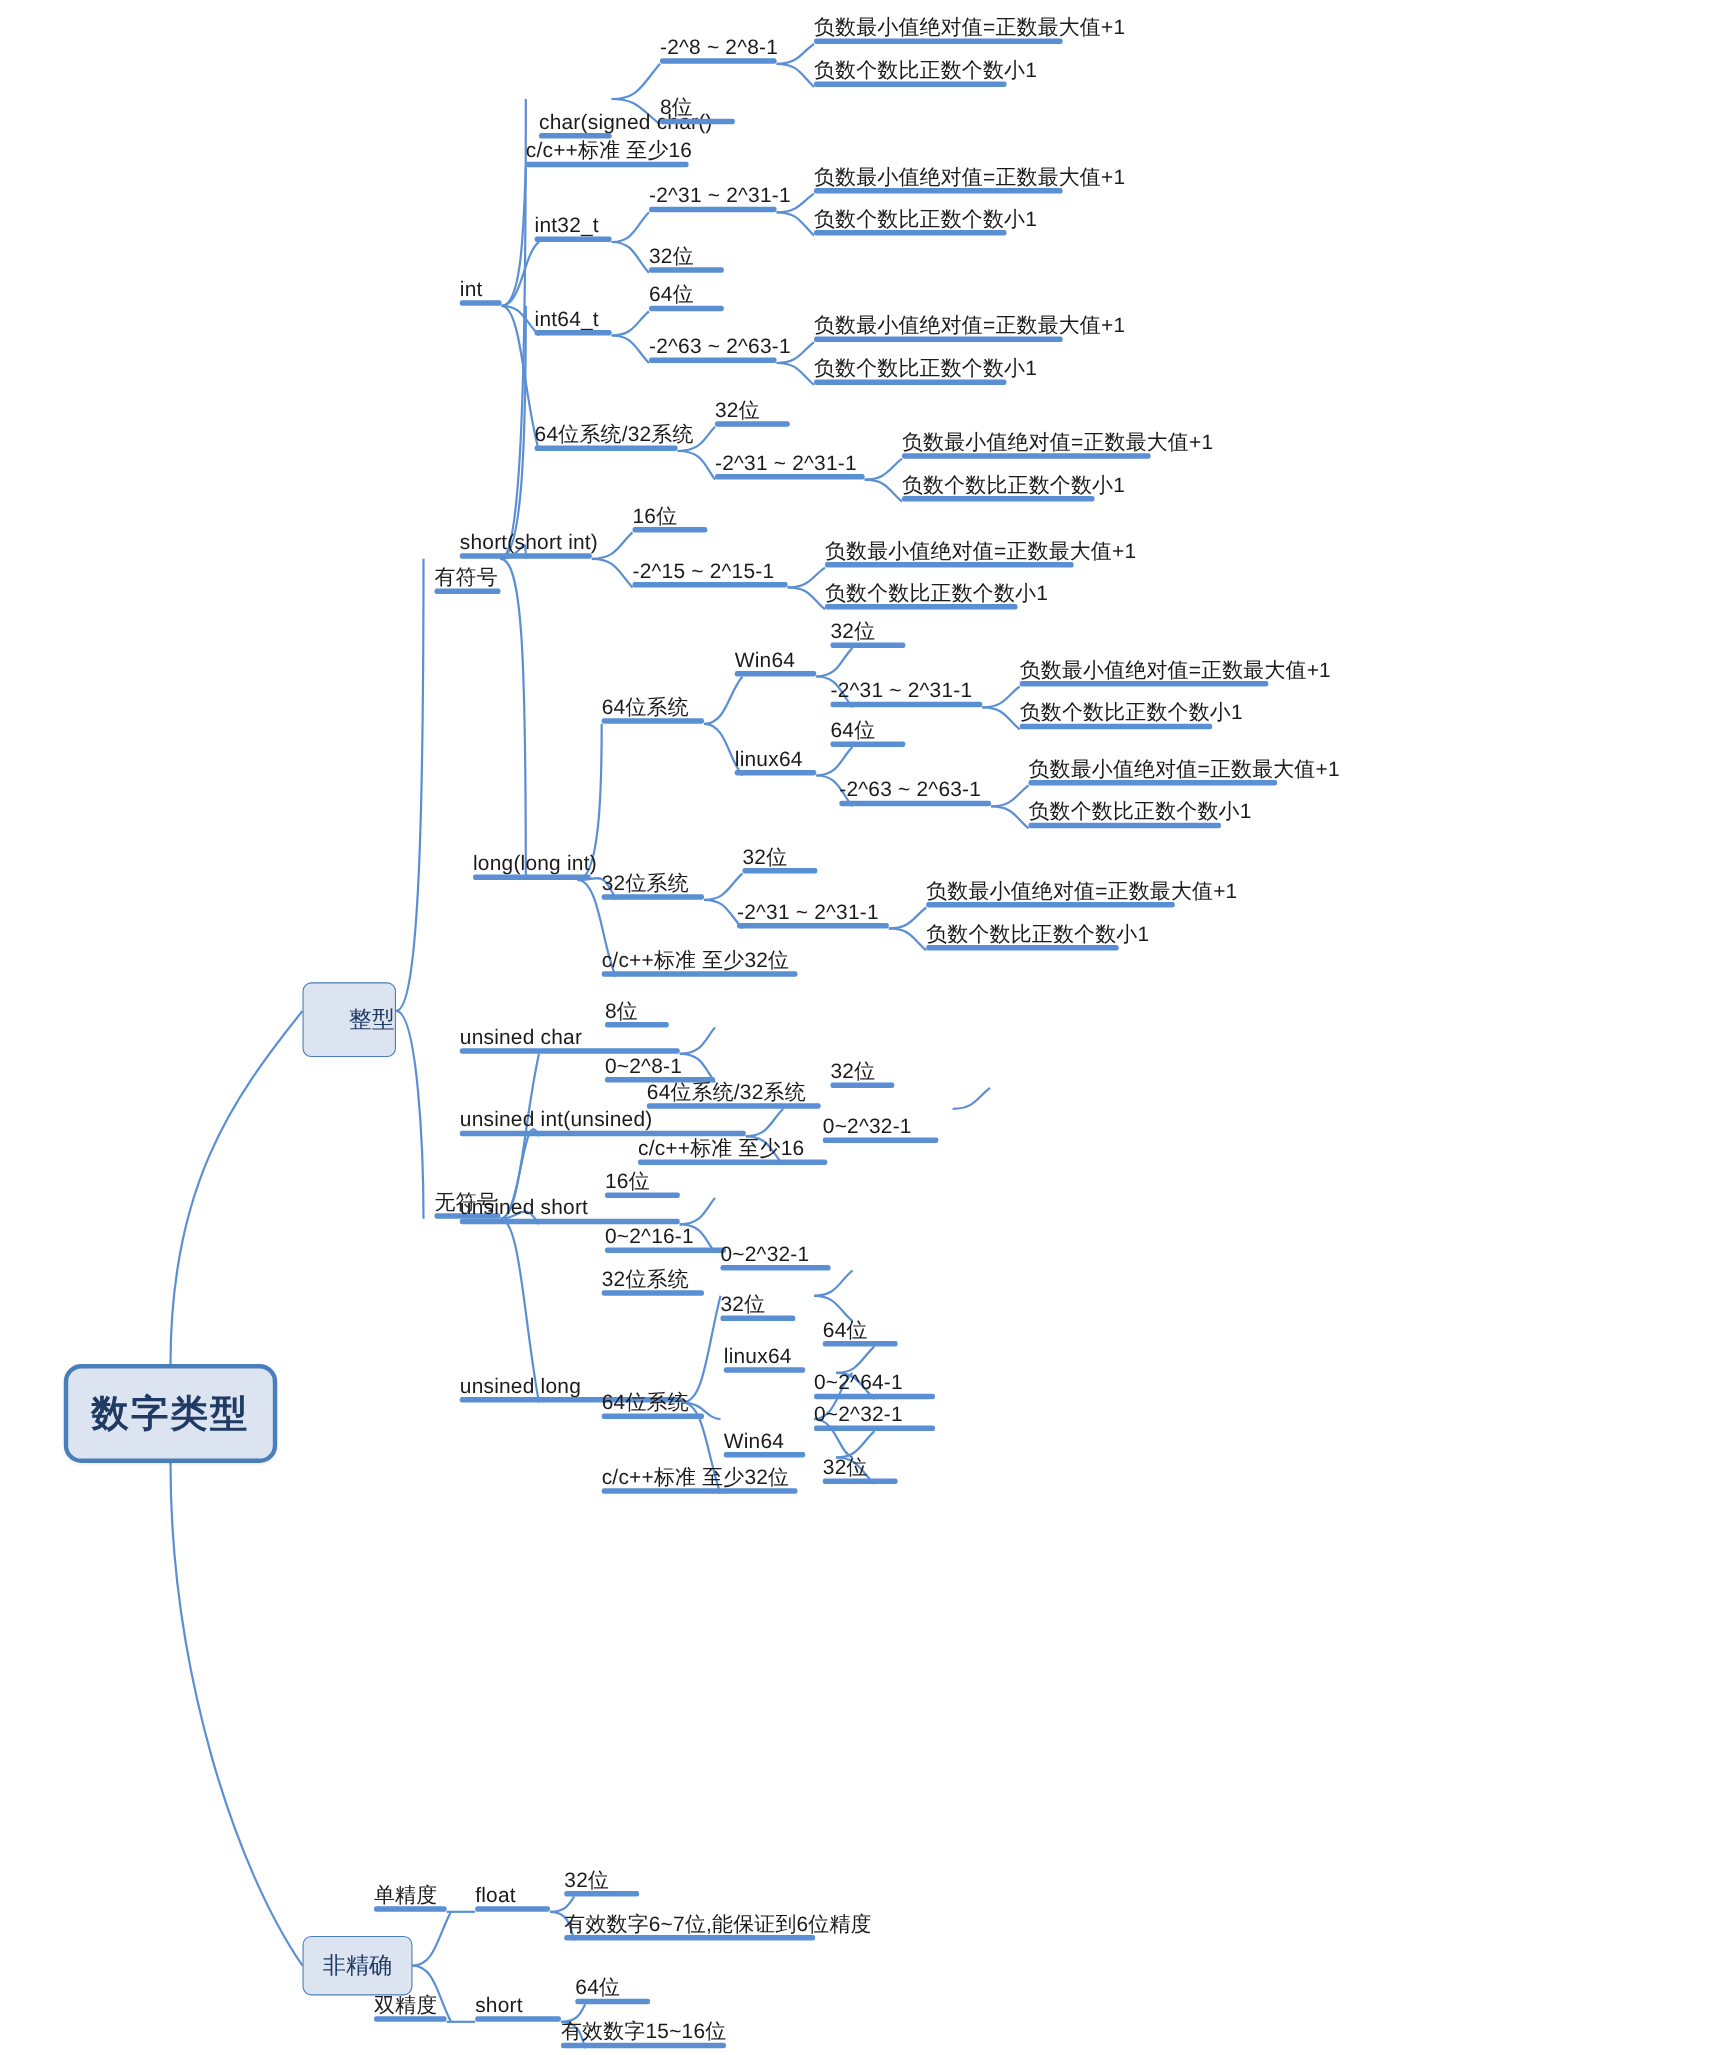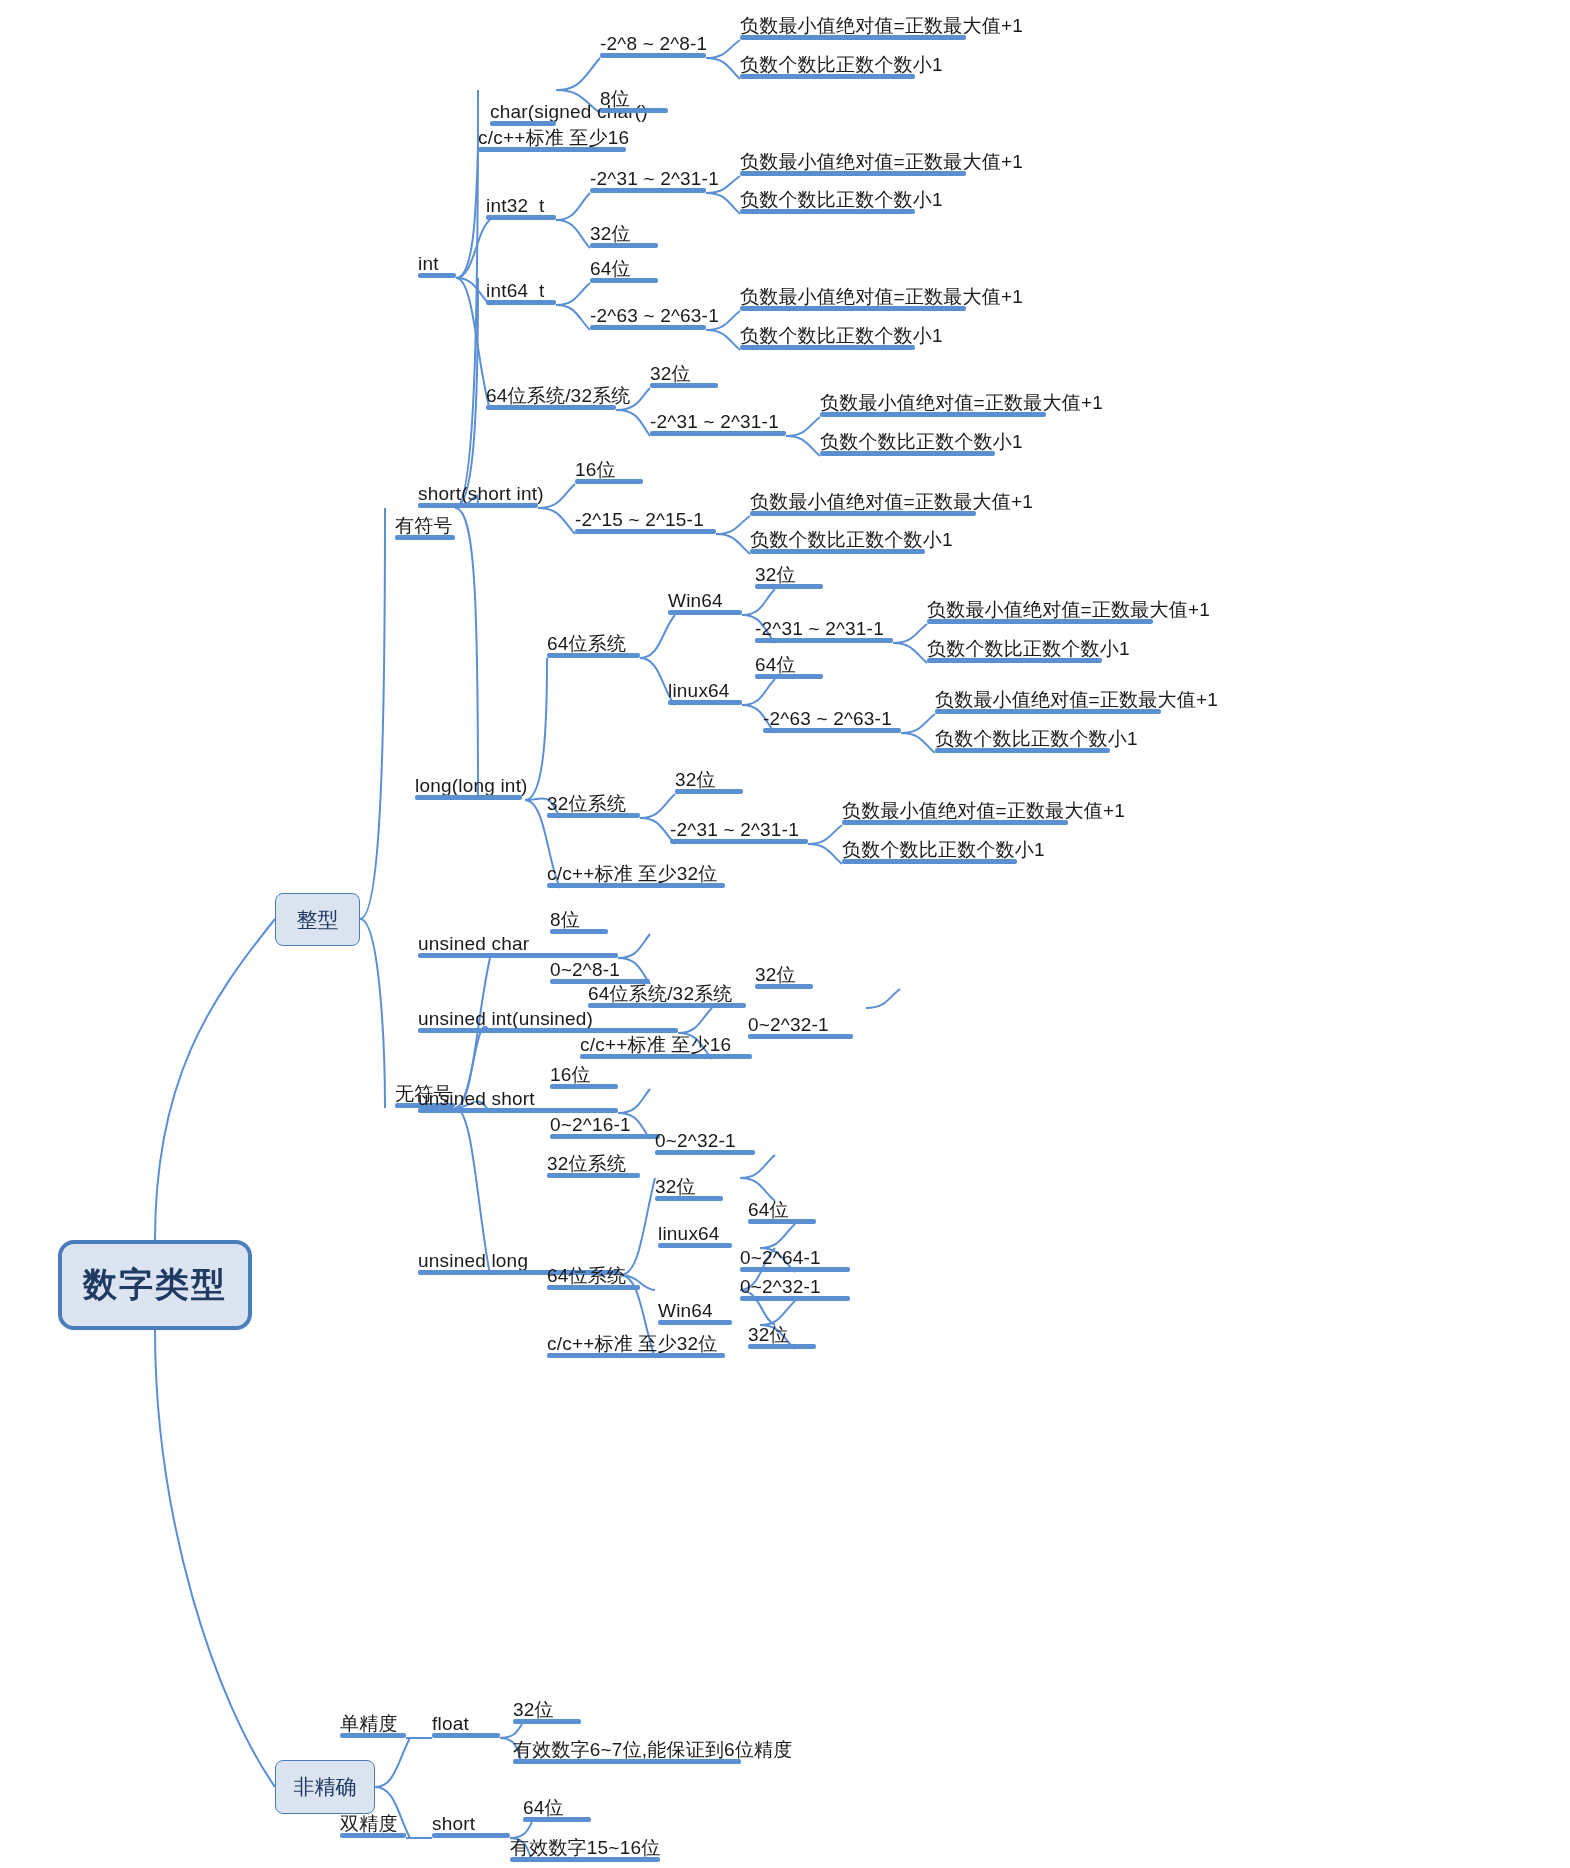--- a/index.html
+++ b/index.html
@@ -183,21 +183,21 @@
       <path d="M406,1838 C420,1838 424,1838 432,1838"></path>
       <path d="M510,1838 C525,1838 528,1830 532,1822"></path>
       <path d="M510,1838 C525,1838 528,1848 532,1862"></path>
     </g>
   </svg>
 
   <div class="boxnode root" style="left:58px; top:1240px; width:194px; height:90px;">
     <span>数字类型</span>
   </div>
 
-  <div class="boxnode cat" style="left:275px; top:893px; width:85px; height:53px;">
+  <div class="boxnode cat" style="left:275px; top:893px; width:85px; height:68px;justify-content:flex-end;">
     <span>整型</span>
   </div>
 
   <div class="boxnode cat" style="left:275px; top:1760px; width:100px; height:54px;">
     <span>非精确</span>
   </div>
 
   <div class="node" style="left:395px; top:478px; width:60px; height:30px;margin-top:32px;">
     <span class="lbl">有符号</span>
     <span class="bar" style="width:60px;"></span>
@@ -315,21 +315,21 @@
   </div>
   <div class="node" style="left:750px; top:486px; width:226px; height:30px;">
     <span class="lbl">负数最小值绝对值=正数最大值+1</span>
     <span class="bar" style="width:226px;"></span>
   </div>
   <div class="node" style="left:750px; top:524px; width:175px; height:30px;">
     <span class="lbl">负数个数比正数个数小1</span>
     <span class="bar" style="width:175px;"></span>
   </div>
 
-  <div class="node" style="left:415px; top:770px; width:107px; height:30px;">
+  <div class="node" style="left:430px; top:770px; width:107px; height:30px;">
     <span class="lbl">long(long int)</span>
     <span class="bar" style="width:107px;"></span>
   </div>
 
   <div class="node" style="left:547px; top:628px; width:93px; height:30px;">
     <span class="lbl">64位系统</span>
     <span class="bar" style="width:93px;"></span>
   </div>
   <div class="node" style="left:668px; top:585px; width:74px; height:30px;">
     <span class="lbl">Win64</span>

